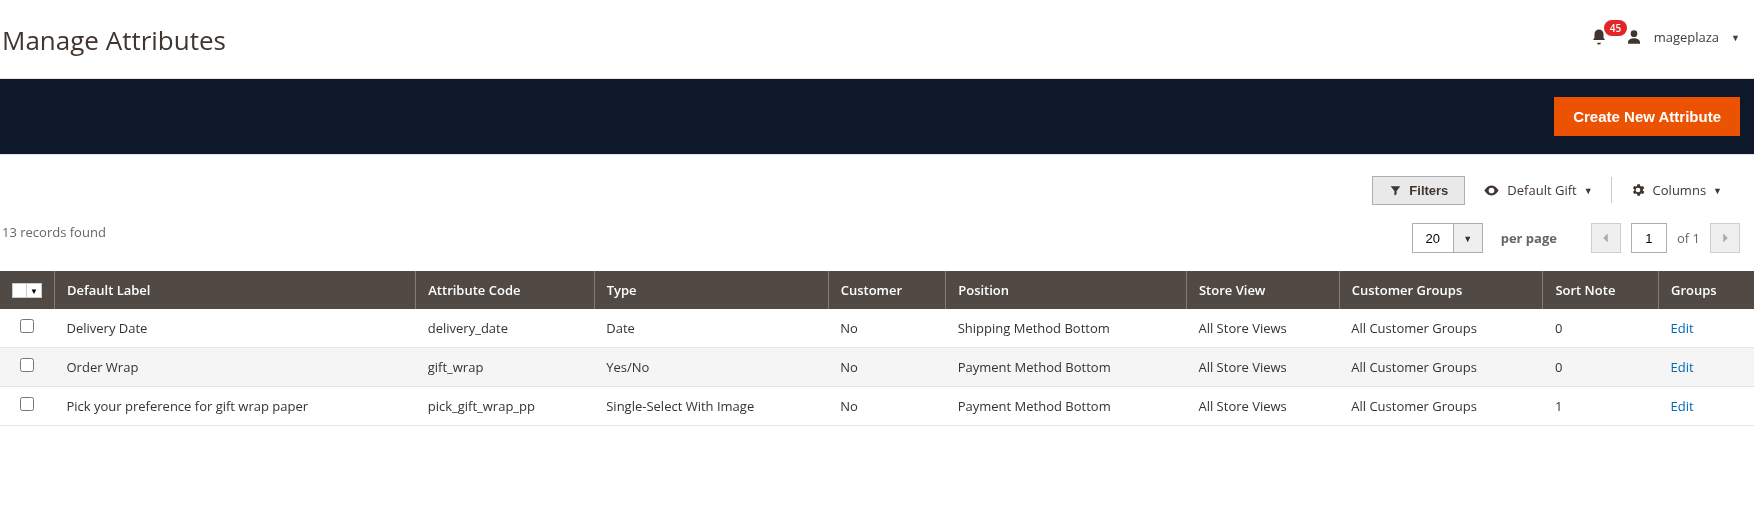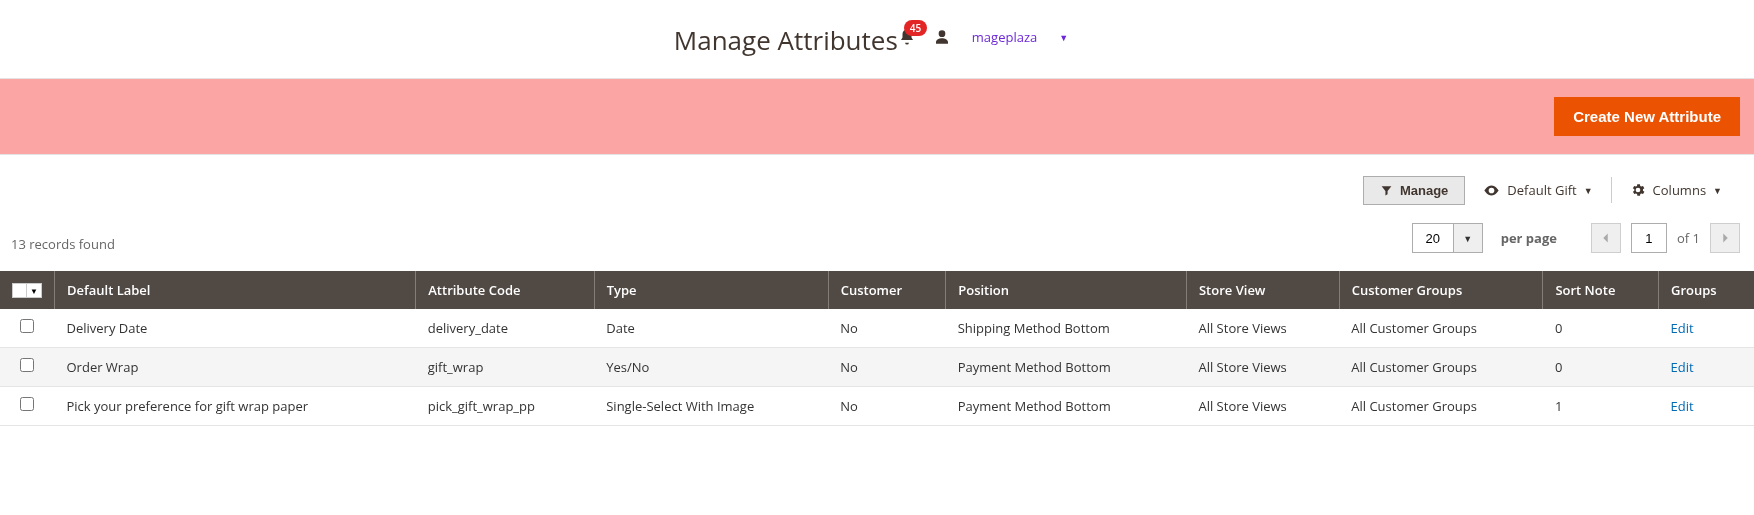--- a/index.html
+++ b/index.html
@@ -1,36 +1,36 @@
 <!DOCTYPE html>
 <html><head>
 <meta charset="utf-8">
 <style>
   * { box-sizing: border-box; margin: 0; padding: 0; }
   body { font-family: 'Open Sans', Arial, sans-serif; font-size: 13px; color: #333; background: #fff; }
 
   .header-bar {
     display: flex;
-    justify-content: center;
+    justify-content: space-between;
     align-items: flex-start;
     padding: 22px 14px 20px 2px;
   }
   .page-title { font-size: 26px; font-weight: 400; color: #41362f; }
 
   .header-right { display: flex; align-items: center; gap: 18px; padding-top: 6px; }
   .notif-wrapper { position: relative; display: flex; align-items: center; }
   .badge {
-    position: absolute; top: -8px; left: 6px;
+    position: absolute; top: -8px; left: 14px;
     background: #e22626; color: #fff;
     border-radius: 10px; padding: 1px 6px; font-size: 10px; font-weight: 600;
   }
-  .user-link { display: flex; align-items: center; gap: 22px; color: #6d28d9; cursor: pointer; }
+  .user-link { display: flex; align-items: center; gap: 12px; color: #404040; cursor: pointer; }
 
   .actions-strip {
-    background: #fca5a5;
+    background: #0f172a;
     border-top: 1px solid #e3e3e3;
     border-bottom: 1px solid #e3e3e3;
     display: flex; justify-content: flex-end;
     padding: 18px 14px;
   }
   .btn-primary {
     background: #eb5202; color: #fff;
     border: 1px solid #eb5202;
     padding: 10px 18px; font-size: 15px; font-weight: 600;
     cursor: pointer;
@@ -46,22 +46,22 @@
     padding: 6px 16px; display: flex; align-items: center; gap: 7px; font-weight: 600; color: #41362f;
     cursor: pointer; font-size: 13px;
   }
   .toolbar-item {
     display: flex; align-items: center; gap: 7px;
     padding: 6px 18px; color: #41362f; cursor: pointer; font-size: 13px;
   }
   .toolbar-divider { width: 1px; height: 26px; background: #ccc; }
 
   .pager-bar {
-    display: flex; justify-content: space-between; align-items: flex-end;
-    padding: 8px 14px 18px 11px;
+    display: flex; justify-content: space-between; align-items: flex-start;
+    padding: 8px 14px 18px 2px;
   }
   .records-found { color: #666; }
   .pager-right { display: flex; align-items: center; gap: 10px; margin-left: 24px; }
   .page-size-input {
     width: 42px; height: 30px; border: 1px solid #adadad; text-align: center; font-size: 13px;
   }
   .page-size-btn {
     width: 30px; height: 30px; border: 1px solid #adadad; background: #efefef;
     display: flex; align-items: center; justify-content: center; cursor: pointer; margin-left: -1px;
   }
@@ -125,21 +125,21 @@
 
 <div class="actions-strip">
   <button class="btn-primary">Create New Attribute</button>
 </div>
 
 <div class="toolbar">
   <button class="btn-filter">
     <svg class="icon-svg" width="13" height="13" viewBox="0 0 24 24" fill="#41362f">
         <path d="M3 4h18l-7 9v6l-4 2v-8z"></path>
       </svg>
-    <span>Manage</span>
+    <span>Filters</span>
   </button>
   <div class="toolbar-item">
     <svg class="icon-svg" width="17" height="17" viewBox="0 0 24 24" fill="#41362f">
         <path d="M12 5C6 5 2 12 2 12s4 7 10 7 10-7 10-7-4-7-10-7zm0 11a4 4 0 1 1 4-4 4 4 0 0 1-4 4z"></path>
       </svg>
     <span>Default Gift</span>
     <span class="caret-down">▼</span>
   </div>
   <div class="toolbar-divider"></div>
   <div class="toolbar-item">

